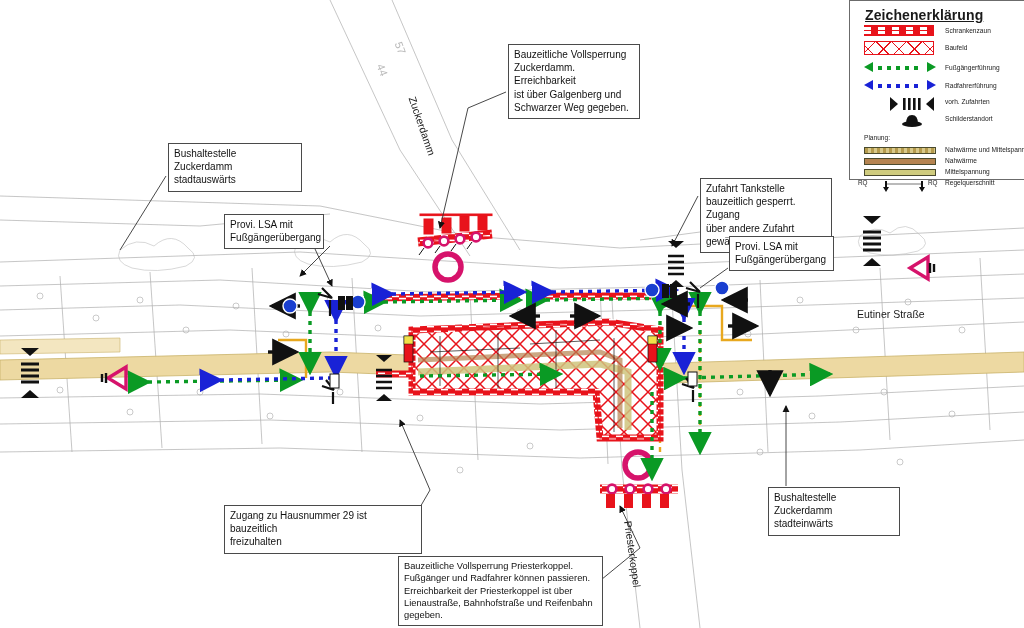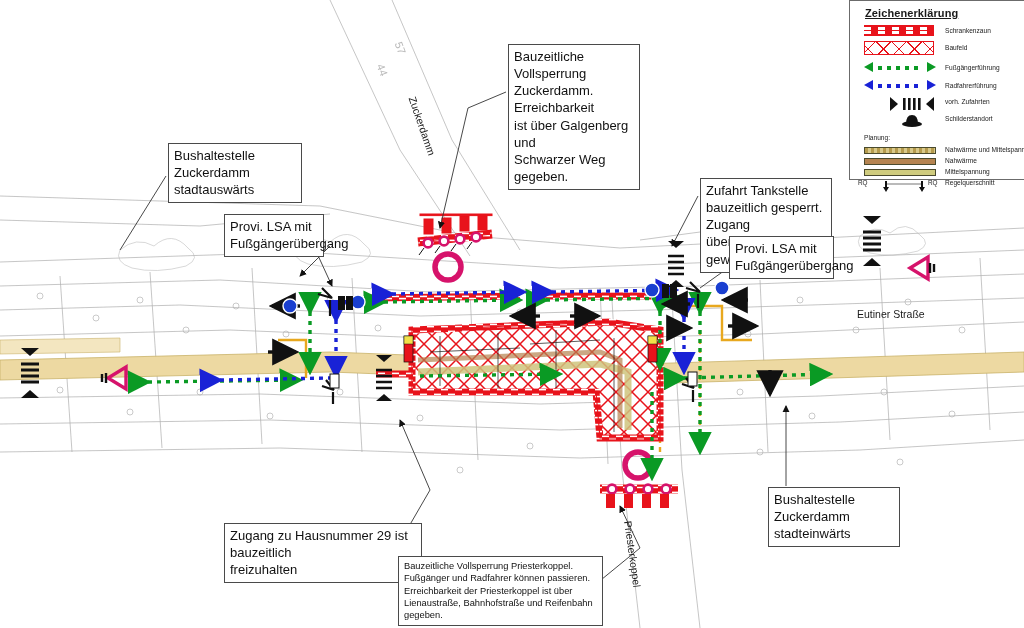--- a/index.html
+++ b/index.html
@@ -4,27 +4,27 @@
 <style>
   html,body{margin:0;padding:0;background:#ffffff;}
   body{width:1024px;height:628px;overflow:hidden;
        font-family:"Liberation Sans","DejaVu Sans",sans-serif;
        color:#1a1a1a;position:relative;}
   #plan{position:absolute;left:0;top:0;width:1024px;height:628px;}
 
   
   .callout{position:absolute;background:#ffffff;border:1px solid #4a4a4a;
            padding:3px 5px 4px 5px;line-height:1.32;color:#111;
-           font-size:13px;white-space:pre-line;z-index:40;}
+           font-size:10px;white-space:pre-line;z-index:40;}
   .callout.big{font-size:9.3px;}
 
   
   #legend{position:absolute;left:849px;top:0px;width:175px;height:178px;
           background:#ffffff;border:1px solid #6b6b6b;z-index:60;}
-  #legend .lg-title{position:absolute;left:15px;top:6px;font-size:11px;
+  #legend .lg-title{position:absolute;left:15px;top:6px;font-size:14px;
           font-weight:bold;text-decoration:underline;letter-spacing:.1px;}
   .lg-row{position:absolute;left:14px;height:14px;}
   .lg-lab{position:absolute;left:95px;font-size:6.6px;color:#222;
           white-space:nowrap;}
   .lg-sec{position:absolute;left:14px;font-size:6.6px;color:#222;}
 
   
   .sw-fence{width:70px;height:11px;background:#e8131b;position:relative;}
   .sw-fence::before,.sw-fence::after{content:"";position:absolute;left:0;
       width:70px;height:2.6px;background:
@@ -359,21 +359,21 @@
 bauzeitlich gesperrt. Zugang
 über andere Zufahrt
 gewährleistet.</div>
 
 <div class="callout" style="left:729px;top:236px;width:93px;">Provi. LSA mit
 Fußgängerübergang</div>
 
 <div class="callout" style="left:768px;top:487px;width:120px;">Bushaltestelle Zuckerdamm
 stadteinwärts</div>
 
-<div class="callout" style="left:224px;top:523px;width:186px;">Zugang zu Hausnummer 29 ist bauzeitlich
+<div class="callout" style="left:224px;top:505px;width:186px;">Zugang zu Hausnummer 29 ist bauzeitlich
 freizuhalten</div>
 
 <div class="callout big" style="left:398px;top:556px;width:193px;">Bauzeitliche Vollsperrung Priesterkoppel.
 Fußgänger und Radfahrer können passieren.
 Erreichbarkeit der Priesterkoppel ist über
 Lienaustraße, Bahnhofstraße und Reifenbahn
 gegeben.</div>
 
 <div id="legend">
   <div class="lg-title">Zeichenerklärung</div>

